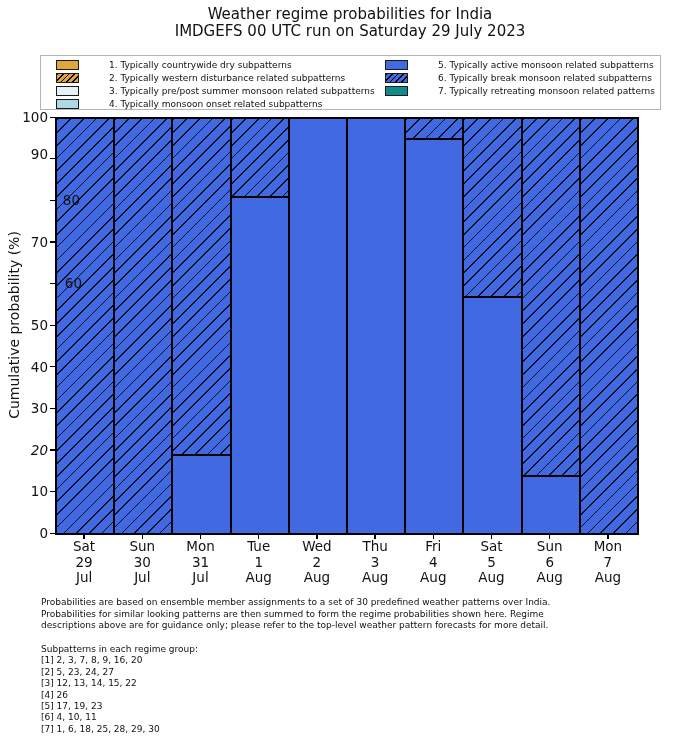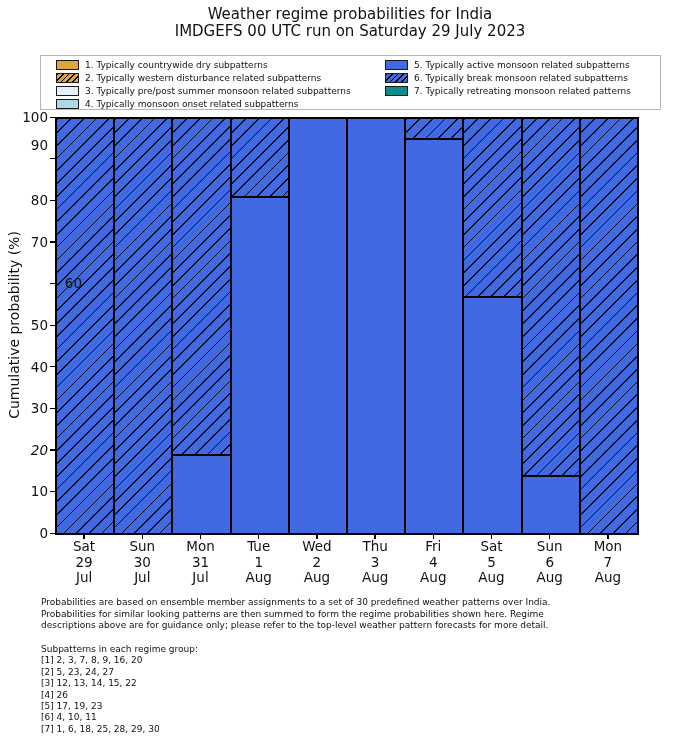--- a/index.html
+++ b/index.html
@@ -30,20 +30,21 @@
     border: 1px solid #b5b5b5;
     background: #fff;
   }
   .legend-col { position: absolute; top: 2px; }
   #legend-col-left  { left: 15px; }
   #legend-col-right { left: 344px; }
   .legend-item {
     display: flex;
     align-items: center;
     height: 13px;
+    gap: 24px;
   }
   .legend-swatch {
     width: 21px; height: 8px;
     border: 1px solid #1a1a1a;
     flex: 0 0 auto;
   }
   .legend-label {
     margin-left: 6px;
     font-size: 9px;
     white-space: nowrap;
@@ -194,23 +195,23 @@
       <div class="y-tick-label" style="top: 401.2px;">30</div>
       <div class="y-tick-mark" style="top: 407.7px;"></div>
       <div class="y-tick-label" style="top: 359.6px;">40</div>
       <div class="y-tick-mark" style="top: 366.1px;"></div>
       <div class="y-tick-label" style="top: 318px;">50</div>
       <div class="y-tick-mark" style="top: 324.5px;"></div>
       <div class="y-tick-label" style="top: 276.4px; padding-left: 34px;">60</div>
       <div class="y-tick-mark" style="top: 282.9px;"></div>
       <div class="y-tick-label" style="top: 234.8px;">70</div>
       <div class="y-tick-mark" style="top: 241.3px;"></div>
-      <div class="y-tick-label" style="top: 193.2px;">80</div>
+      <div class="y-tick-label" style="top: 193.2px; padding-left: 32px;">80</div>
       <div class="y-tick-mark" style="top: 199.7px;"></div>
-      <div class="y-tick-label" style="top: 138px;">90</div>
+      <div class="y-tick-label" style="top: 147px;">90</div>
       <div class="y-tick-mark" style="top: 158.1px;"></div>
       <div class="y-tick-label" style="top: 110px;">100</div>
       <div class="y-tick-mark" style="top: 116.5px;"></div>
       <div class="x-tick-mark" style="left: 83.45px;"></div>
       <div class="x-tick-label" style="left: 49.1px;">Sat
 29
 Jul</div>
       <div class="x-tick-mark" style="left: 141.65px;"></div>
       <div class="x-tick-label" style="left: 107.3px;">Sun
 30

